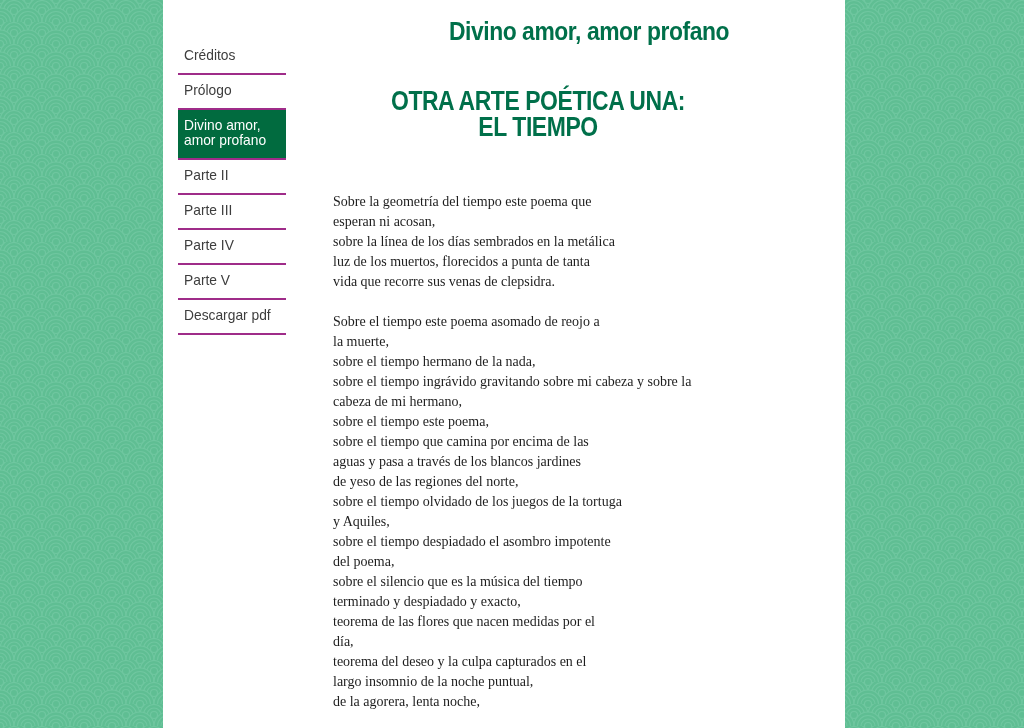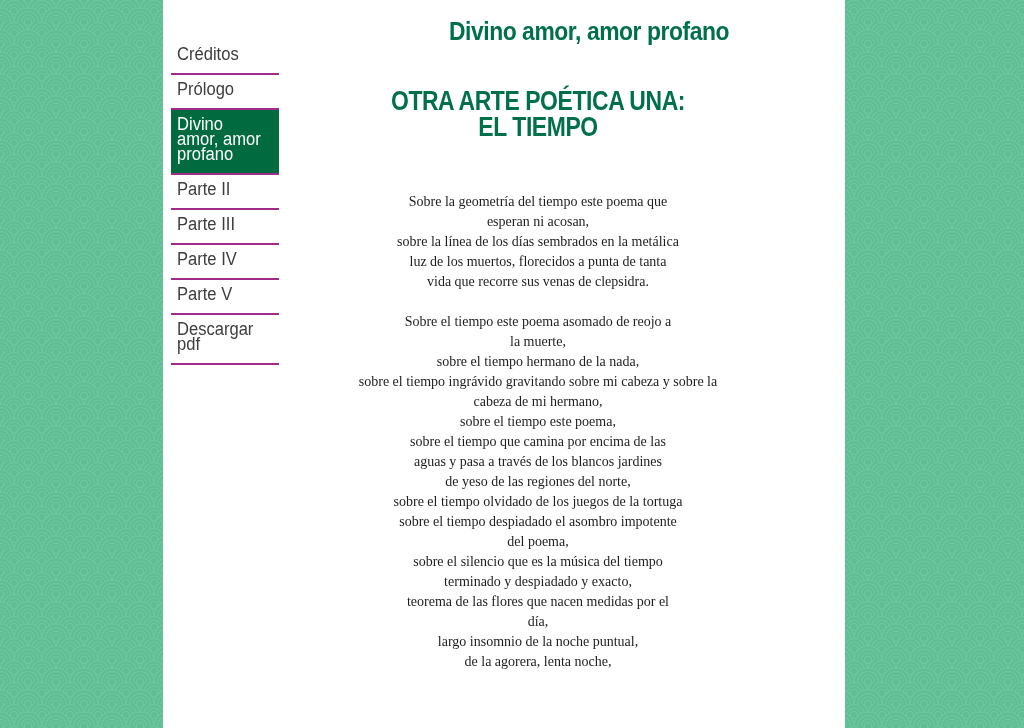--- a/index.html
+++ b/index.html
@@ -11,33 +11,33 @@
     --sidebar-text:#3d3d3d;
     --body-text:#1d1d1d;
   }
   *{box-sizing:border-box;margin:0;padding:0;}
   html,body{width:1024px;height:728px;overflow:hidden;}
   body{position:relative;font-family:"Liberation Sans",sans-serif;background:var(--background-base);}
   .bg{position:absolute;left:0;top:0;width:1024px;height:728px;display:block;}
   .page{position:absolute;left:163px;top:0;width:682px;height:728px;background:#ffffff;}
 
   
-  .sidebar{position:absolute;left:8px;top:40px;width:108px;font-size:18px;color:var(--sidebar-text);}
+  .sidebar{position:absolute;left:15px;top:40px;width:108px;font-size:15px;color:var(--sidebar-text);}
   .nav-item{padding:7px 6px 11px 6px;border-bottom:2px solid var(--separator-magenta);line-height:15px;cursor:pointer;}
   .nav-item .lbl{display:inline-block;transform:scaleX(0.92);transform-origin:left center;}
   .nav-item.selected{background:var(--selected-bg);color:#ffffff;}
 
   
   .main{position:absolute;left:170px;top:0;width:512px;}
   .book-title{margin-top:16px;text-align:center;font-size:26px;line-height:30px;font-weight:bold;color:var(--accent-green);letter-spacing:-0.5px;transform:scaleX(0.88);}
   .chapter{width:410px;}
   .chapter-title{margin-top:42px;text-align:center;font-size:27px;line-height:26px;font-weight:bold;color:var(--accent-green);transform:scaleX(0.85);letter-spacing:-0.5px;}
   .chapter-title span{display:block;}
   .poem{margin-top:52px;font-family:"Liberation Serif",serif;font-size:14px;color:var(--body-text);}
-  .stanza{margin-bottom:20px;text-align:center;}
+  .stanza{margin-bottom:20px;}
   .pline{line-height:20px;white-space:nowrap;}
 </style>
 </head>
 <body>
 
 <svg class="bg" xmlns="http://www.w3.org/2000/svg" width="1024" height="728">
   <defs>
     <g id="fan">
       <circle r="14" cx="0" cy="0" fill="#5fbe93" stroke="#6fc7a0" stroke-width="1.1"></circle>
       <circle r="10.5" cx="0" cy="0" fill="none" stroke="#6fc7a0" stroke-width="1.1"></circle>
@@ -90,26 +90,28 @@
           <div class="pline">Sobre el tiempo este poema asomado de reojo a</div>
           <div class="pline">la muerte,</div>
           <div class="pline">sobre el tiempo hermano de la nada,</div>
           <div class="pline">sobre el tiempo ingrávido gravitando sobre mi cabeza y sobre la</div>
           <div class="pline">cabeza de mi hermano,</div>
           <div class="pline">sobre el tiempo este poema,</div>
           <div class="pline">sobre el tiempo que camina por encima de las</div>
           <div class="pline">aguas y pasa a través de los blancos jardines</div>
           <div class="pline">de yeso de las regiones del norte,</div>
           <div class="pline">sobre el tiempo olvidado de los juegos de la tortuga</div>
+          <div class="pline">y Aquiles,</div>
           <div class="pline">sobre el tiempo despiadado el asombro impotente</div>
           <div class="pline">del poema,</div>
           <div class="pline">sobre el silencio que es la música del tiempo</div>
           <div class="pline">terminado y despiadado y exacto,</div>
           <div class="pline">teorema de las flores que nacen medidas por el</div>
           <div class="pline">día,</div>
+          <div class="pline">teorema del deseo y la culpa capturados en el</div>
           <div class="pline">largo insomnio de la noche puntual,</div>
           <div class="pline">de la agorera, lenta noche,</div>
         </div>
       </div>
     </div>
   </div>
 
 </div>
 
 </body></html>

